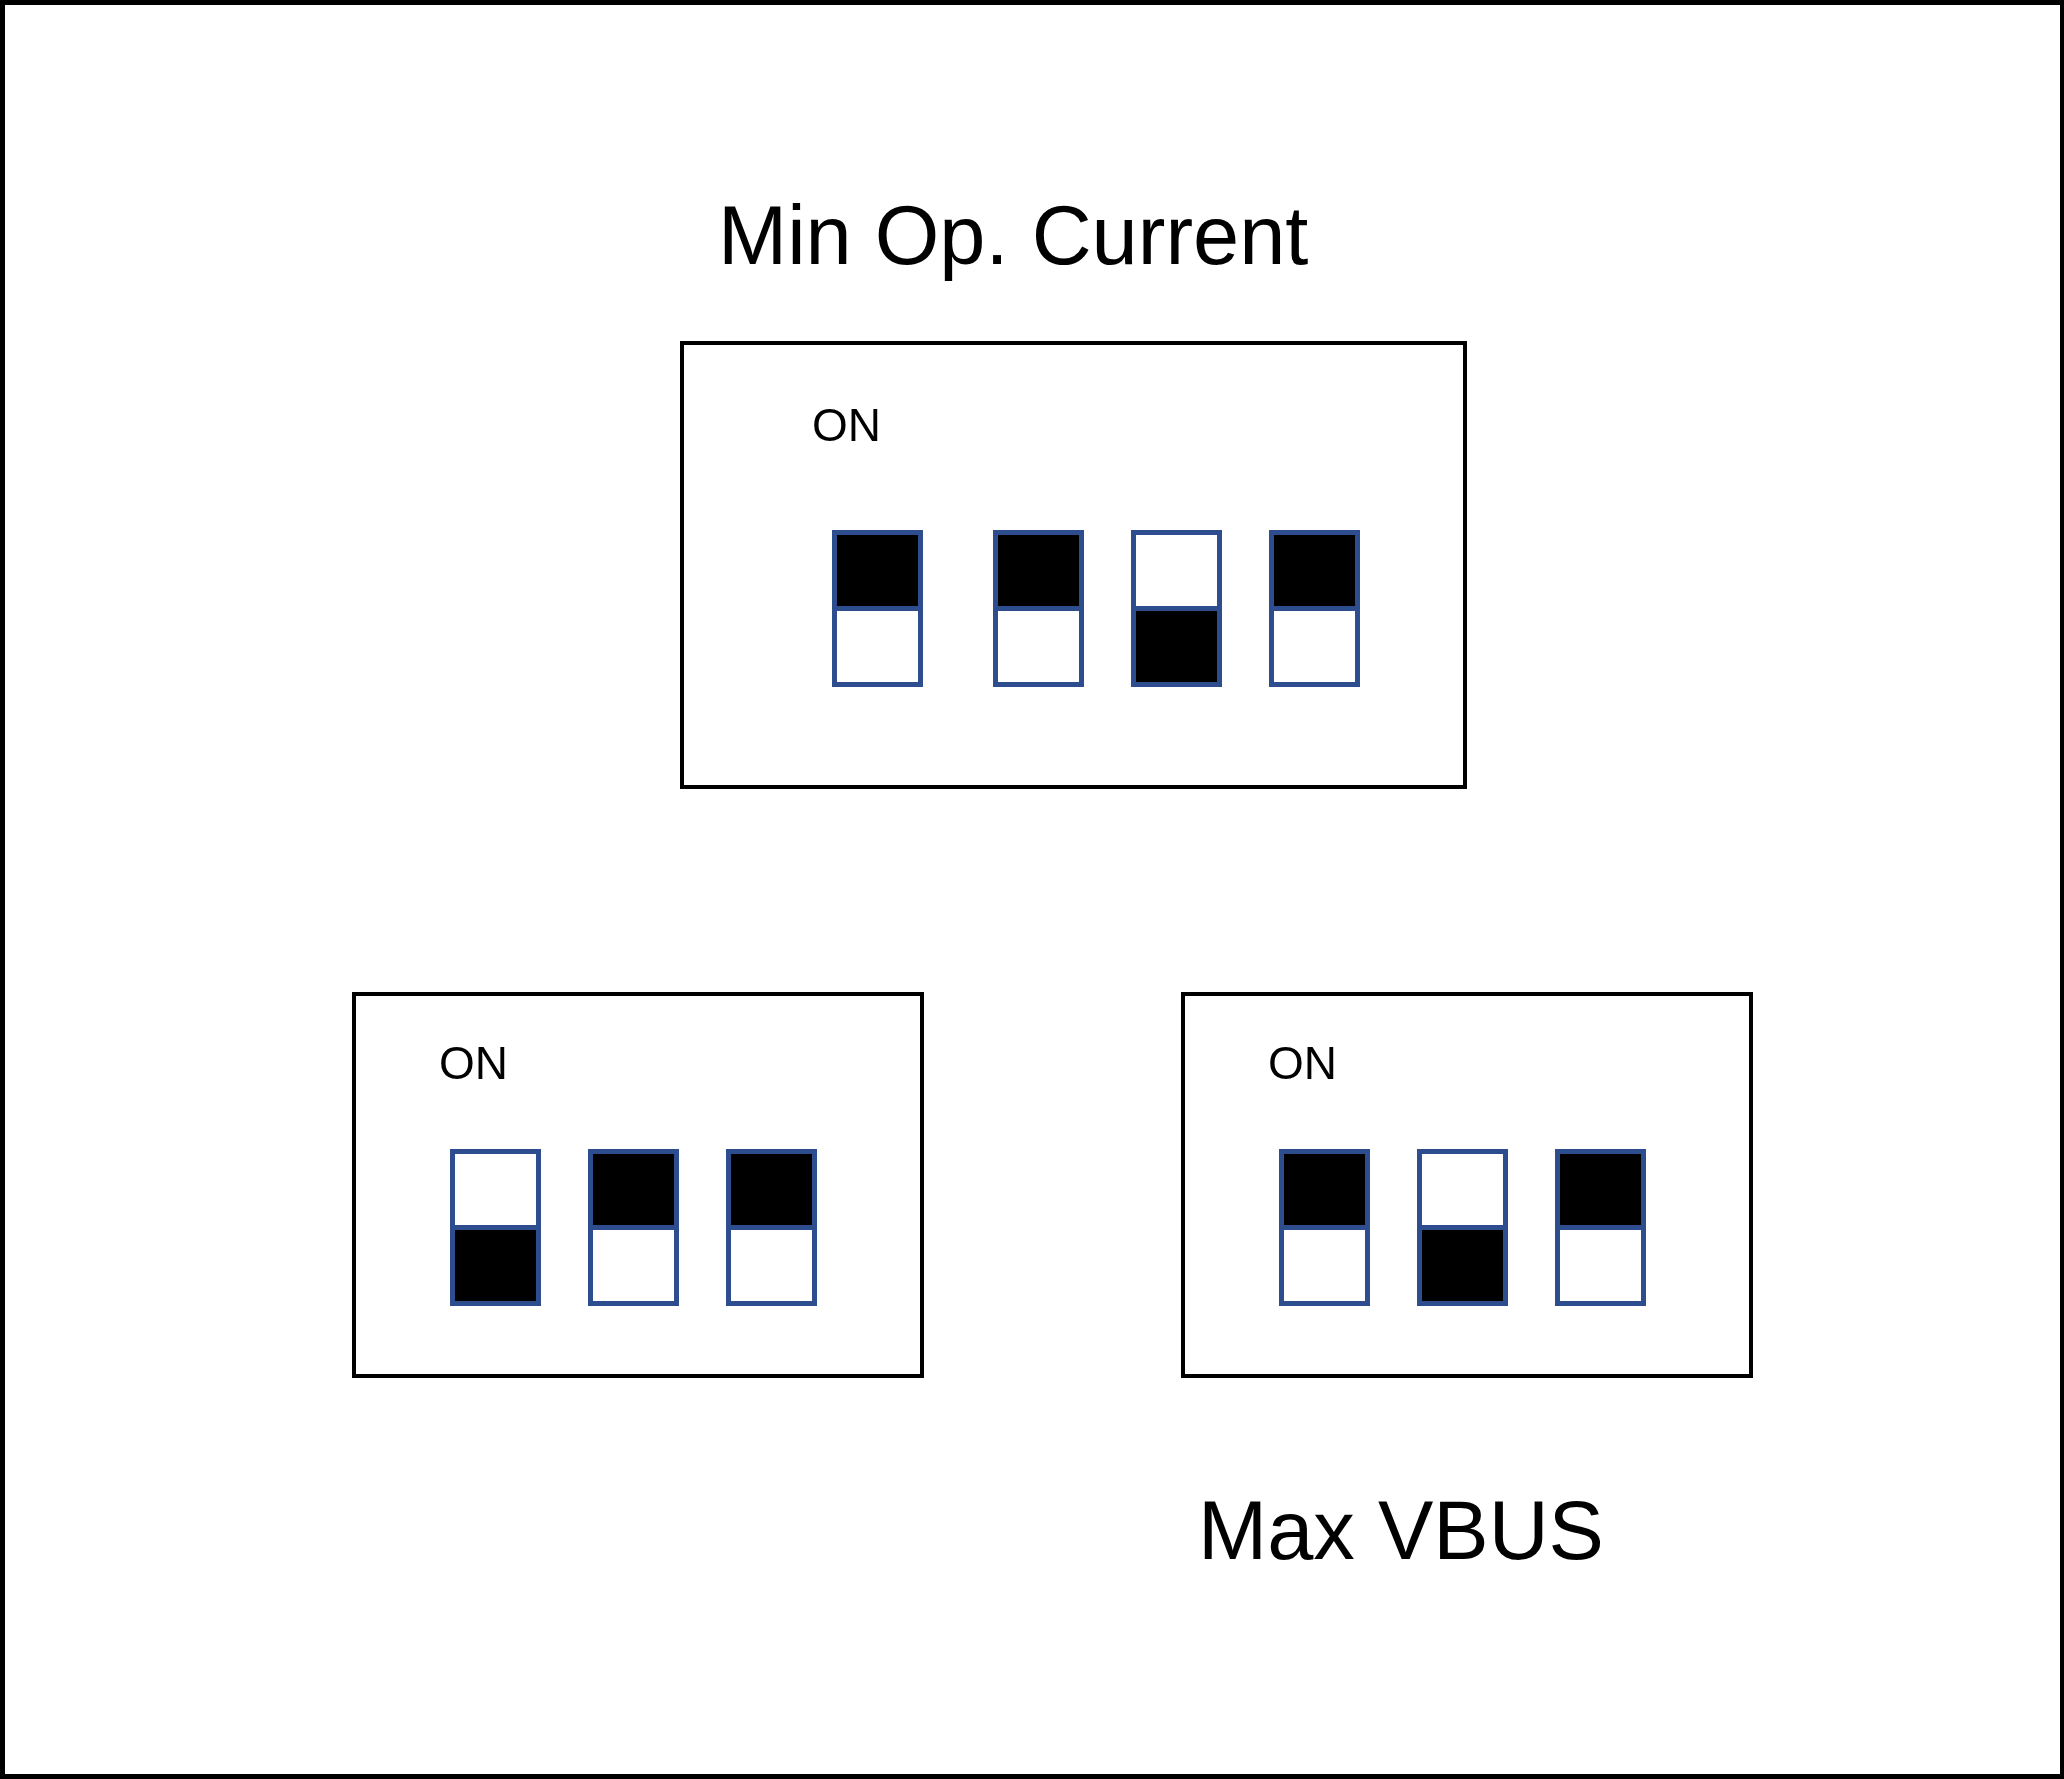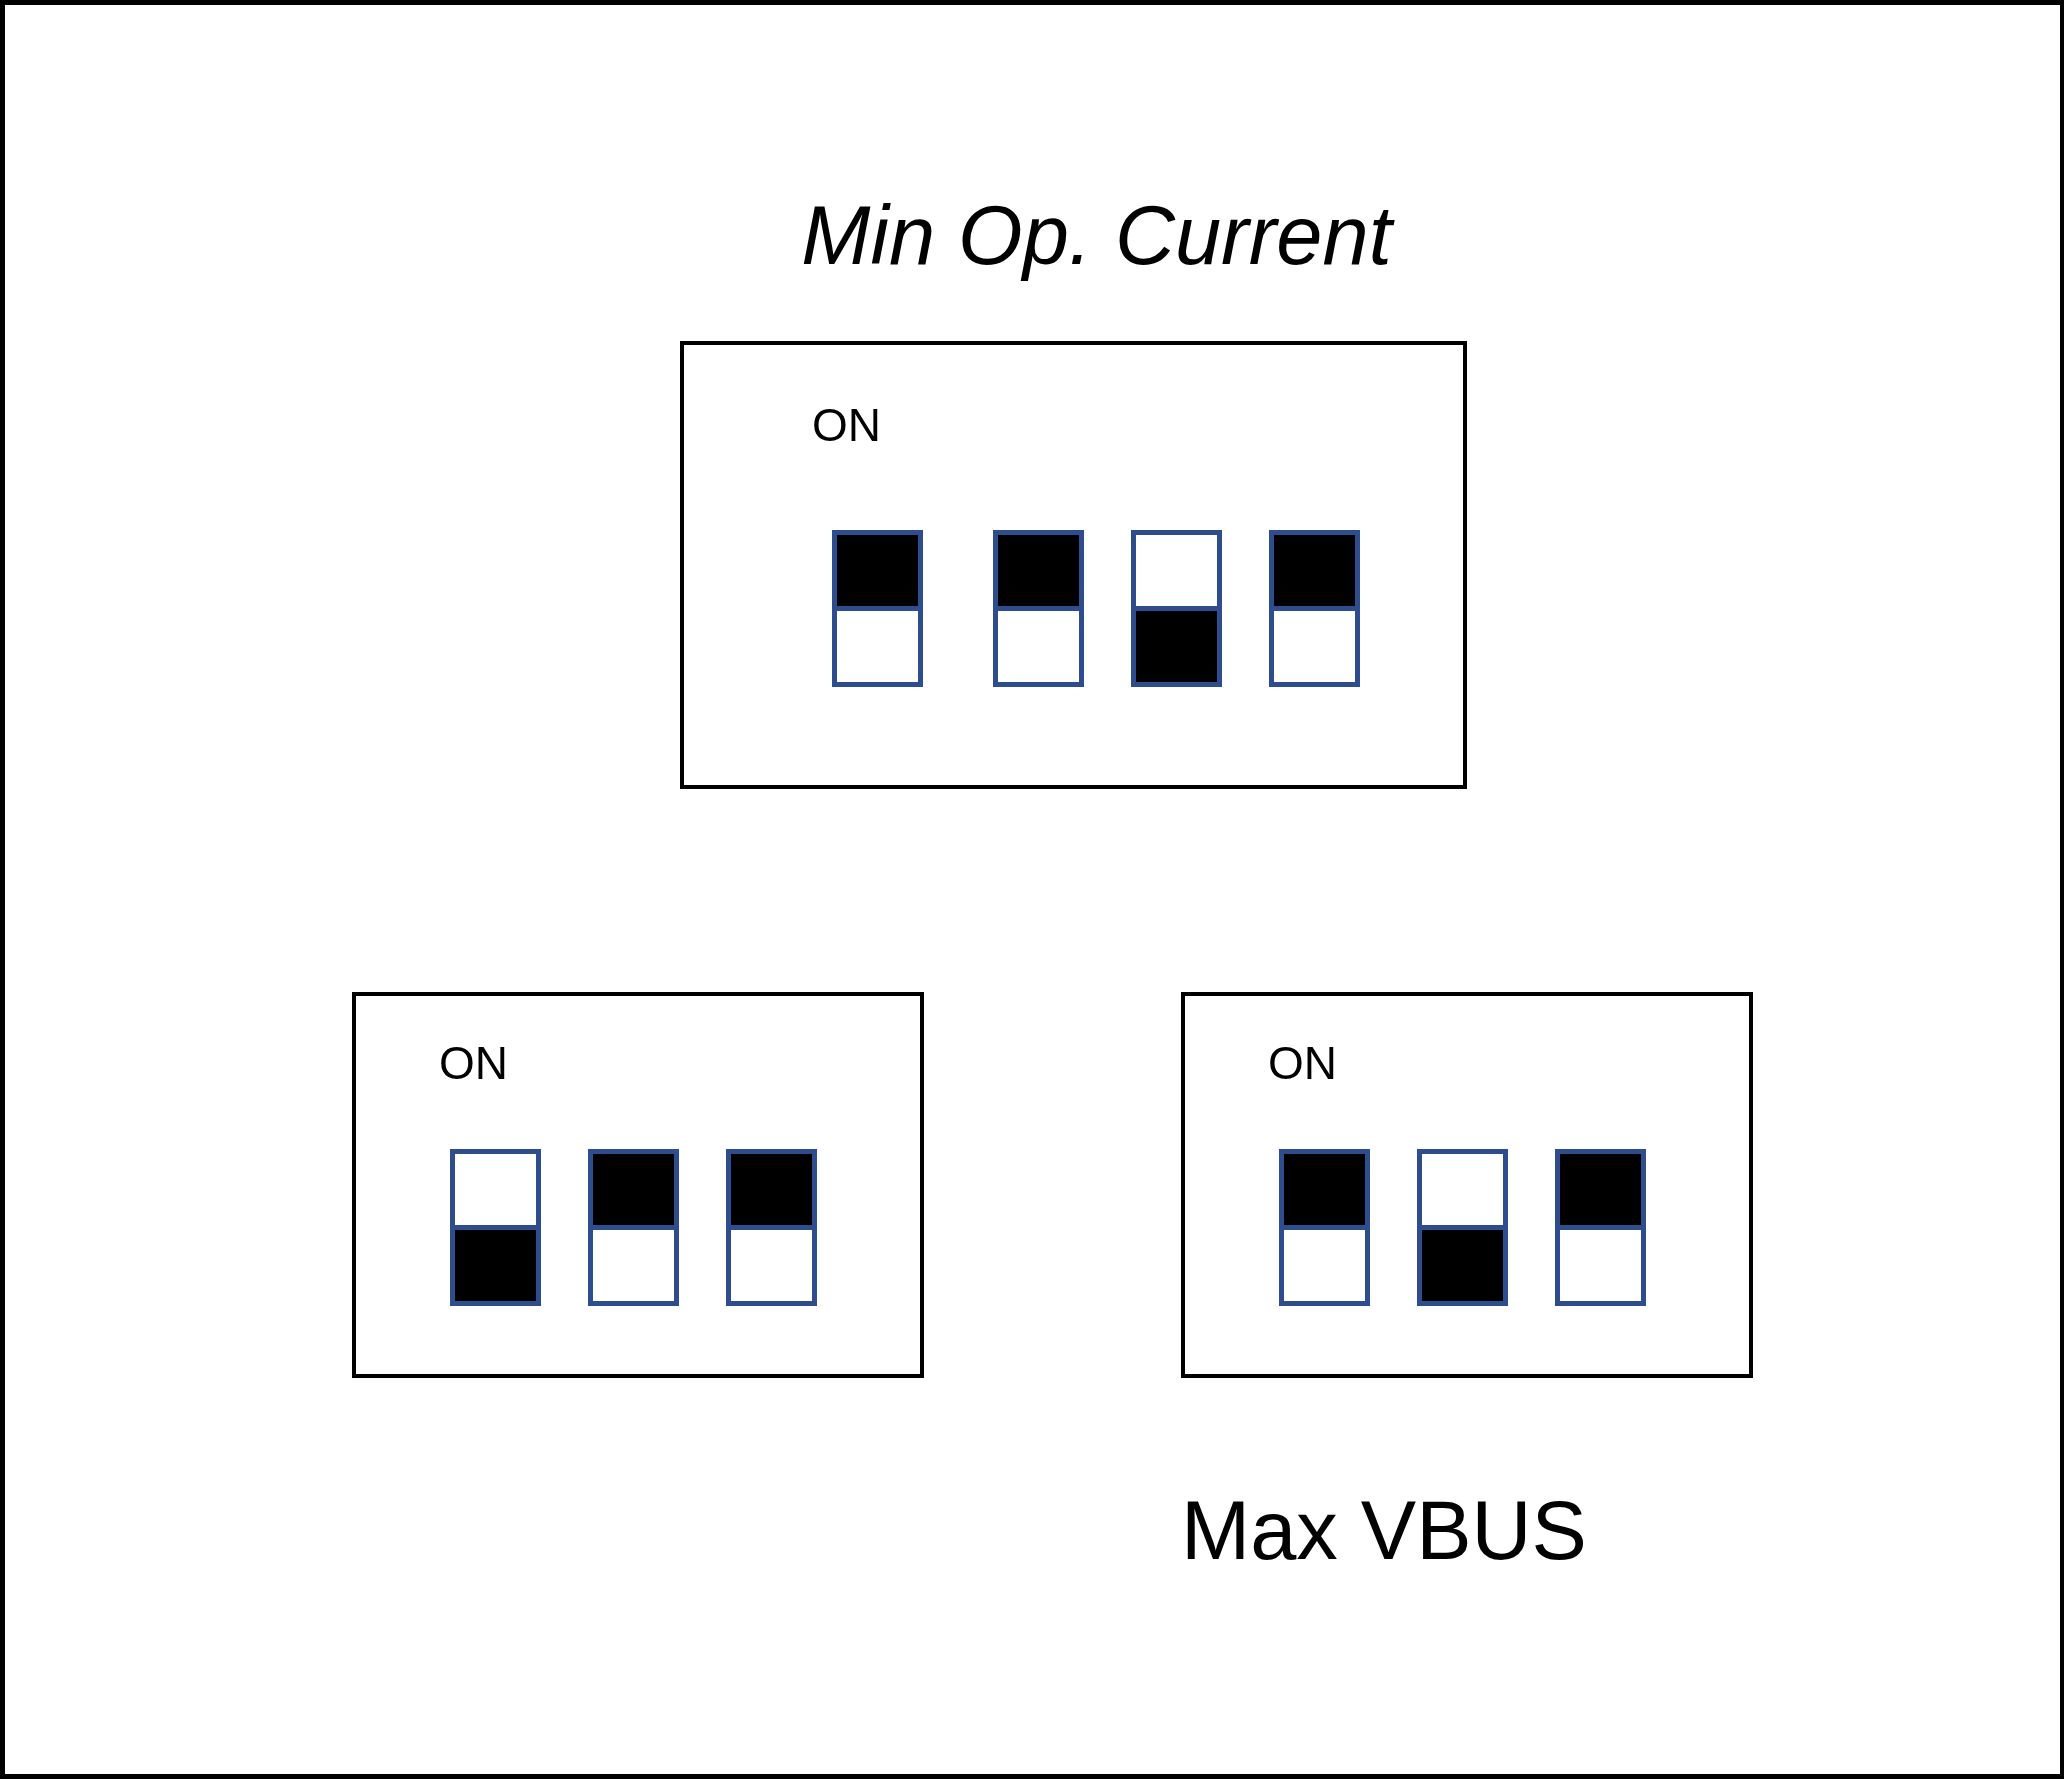--- a/index.html
+++ b/index.html
@@ -23,24 +23,24 @@
     border: 5.7px solid var(--ink);
     overflow: hidden;
   }
   .caption {
     position: absolute;
     font-size: 83px;
     line-height: 1;
     color: var(--ink);
     white-space: nowrap;
   }
-  .caption.title      { left: 713px;  top: 189px;  width: 757px; text-align: center; font-style: italic; }
+  .caption.title      { left: 713px;  top: 189px;  width: 757px; text-align: left; }
   .caption.sw-pos     { left: 213px;  top: 500px; }
   .caption.cap-min    { left: 400px;  top: 1484px; width: 568px; text-align: center; }
-  .caption.cap-max    { left: 1176px; top: 1484px; width: 568px; }
+  .caption.cap-max    { left: 1112px; top: 1484px; width: 568px; text-align: center; }
 
   .panel {
     position: absolute;
     background: var(--paper);
     border: 4.7px solid var(--ink);
   }
   .panel-top  { left: 675px;  top: 336px;  width: 787px; height: 448px; }
   .panel-minv { left: 347px;  top: 987px; width: 572px; height: 386px; }
   .panel-maxv { left: 1176px; top: 987px; width: 572px; height: 386px; }
 

